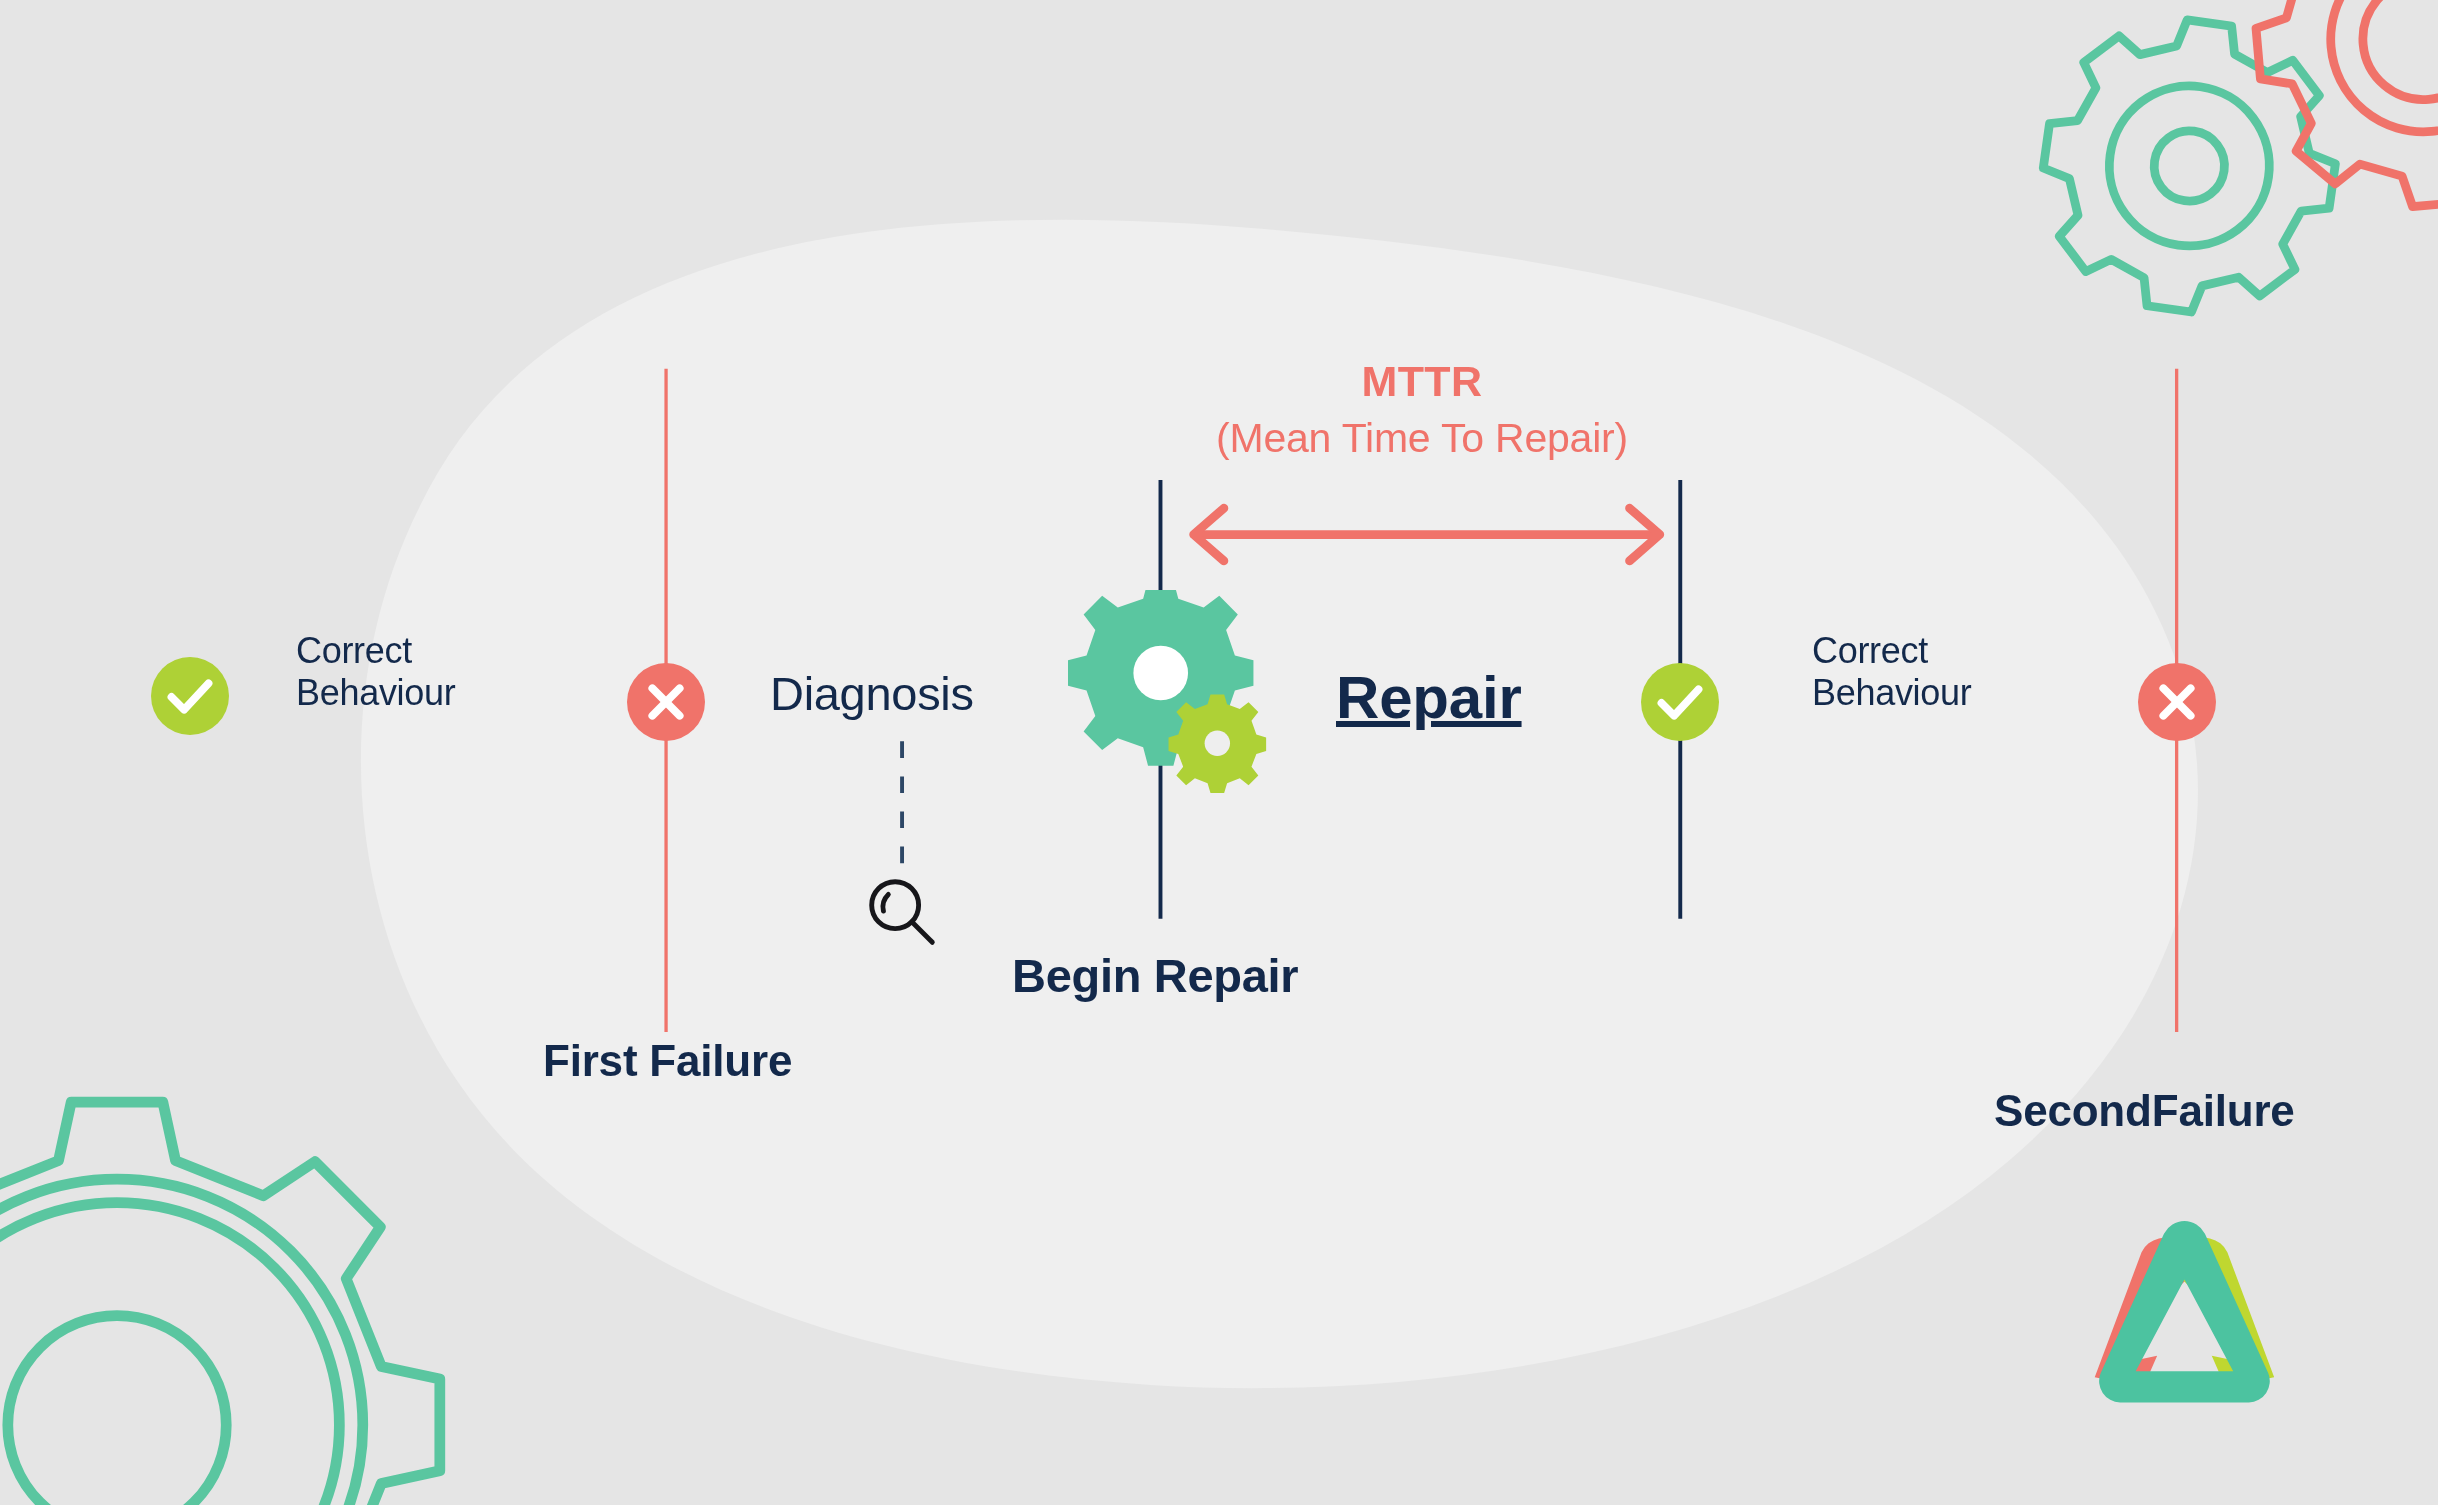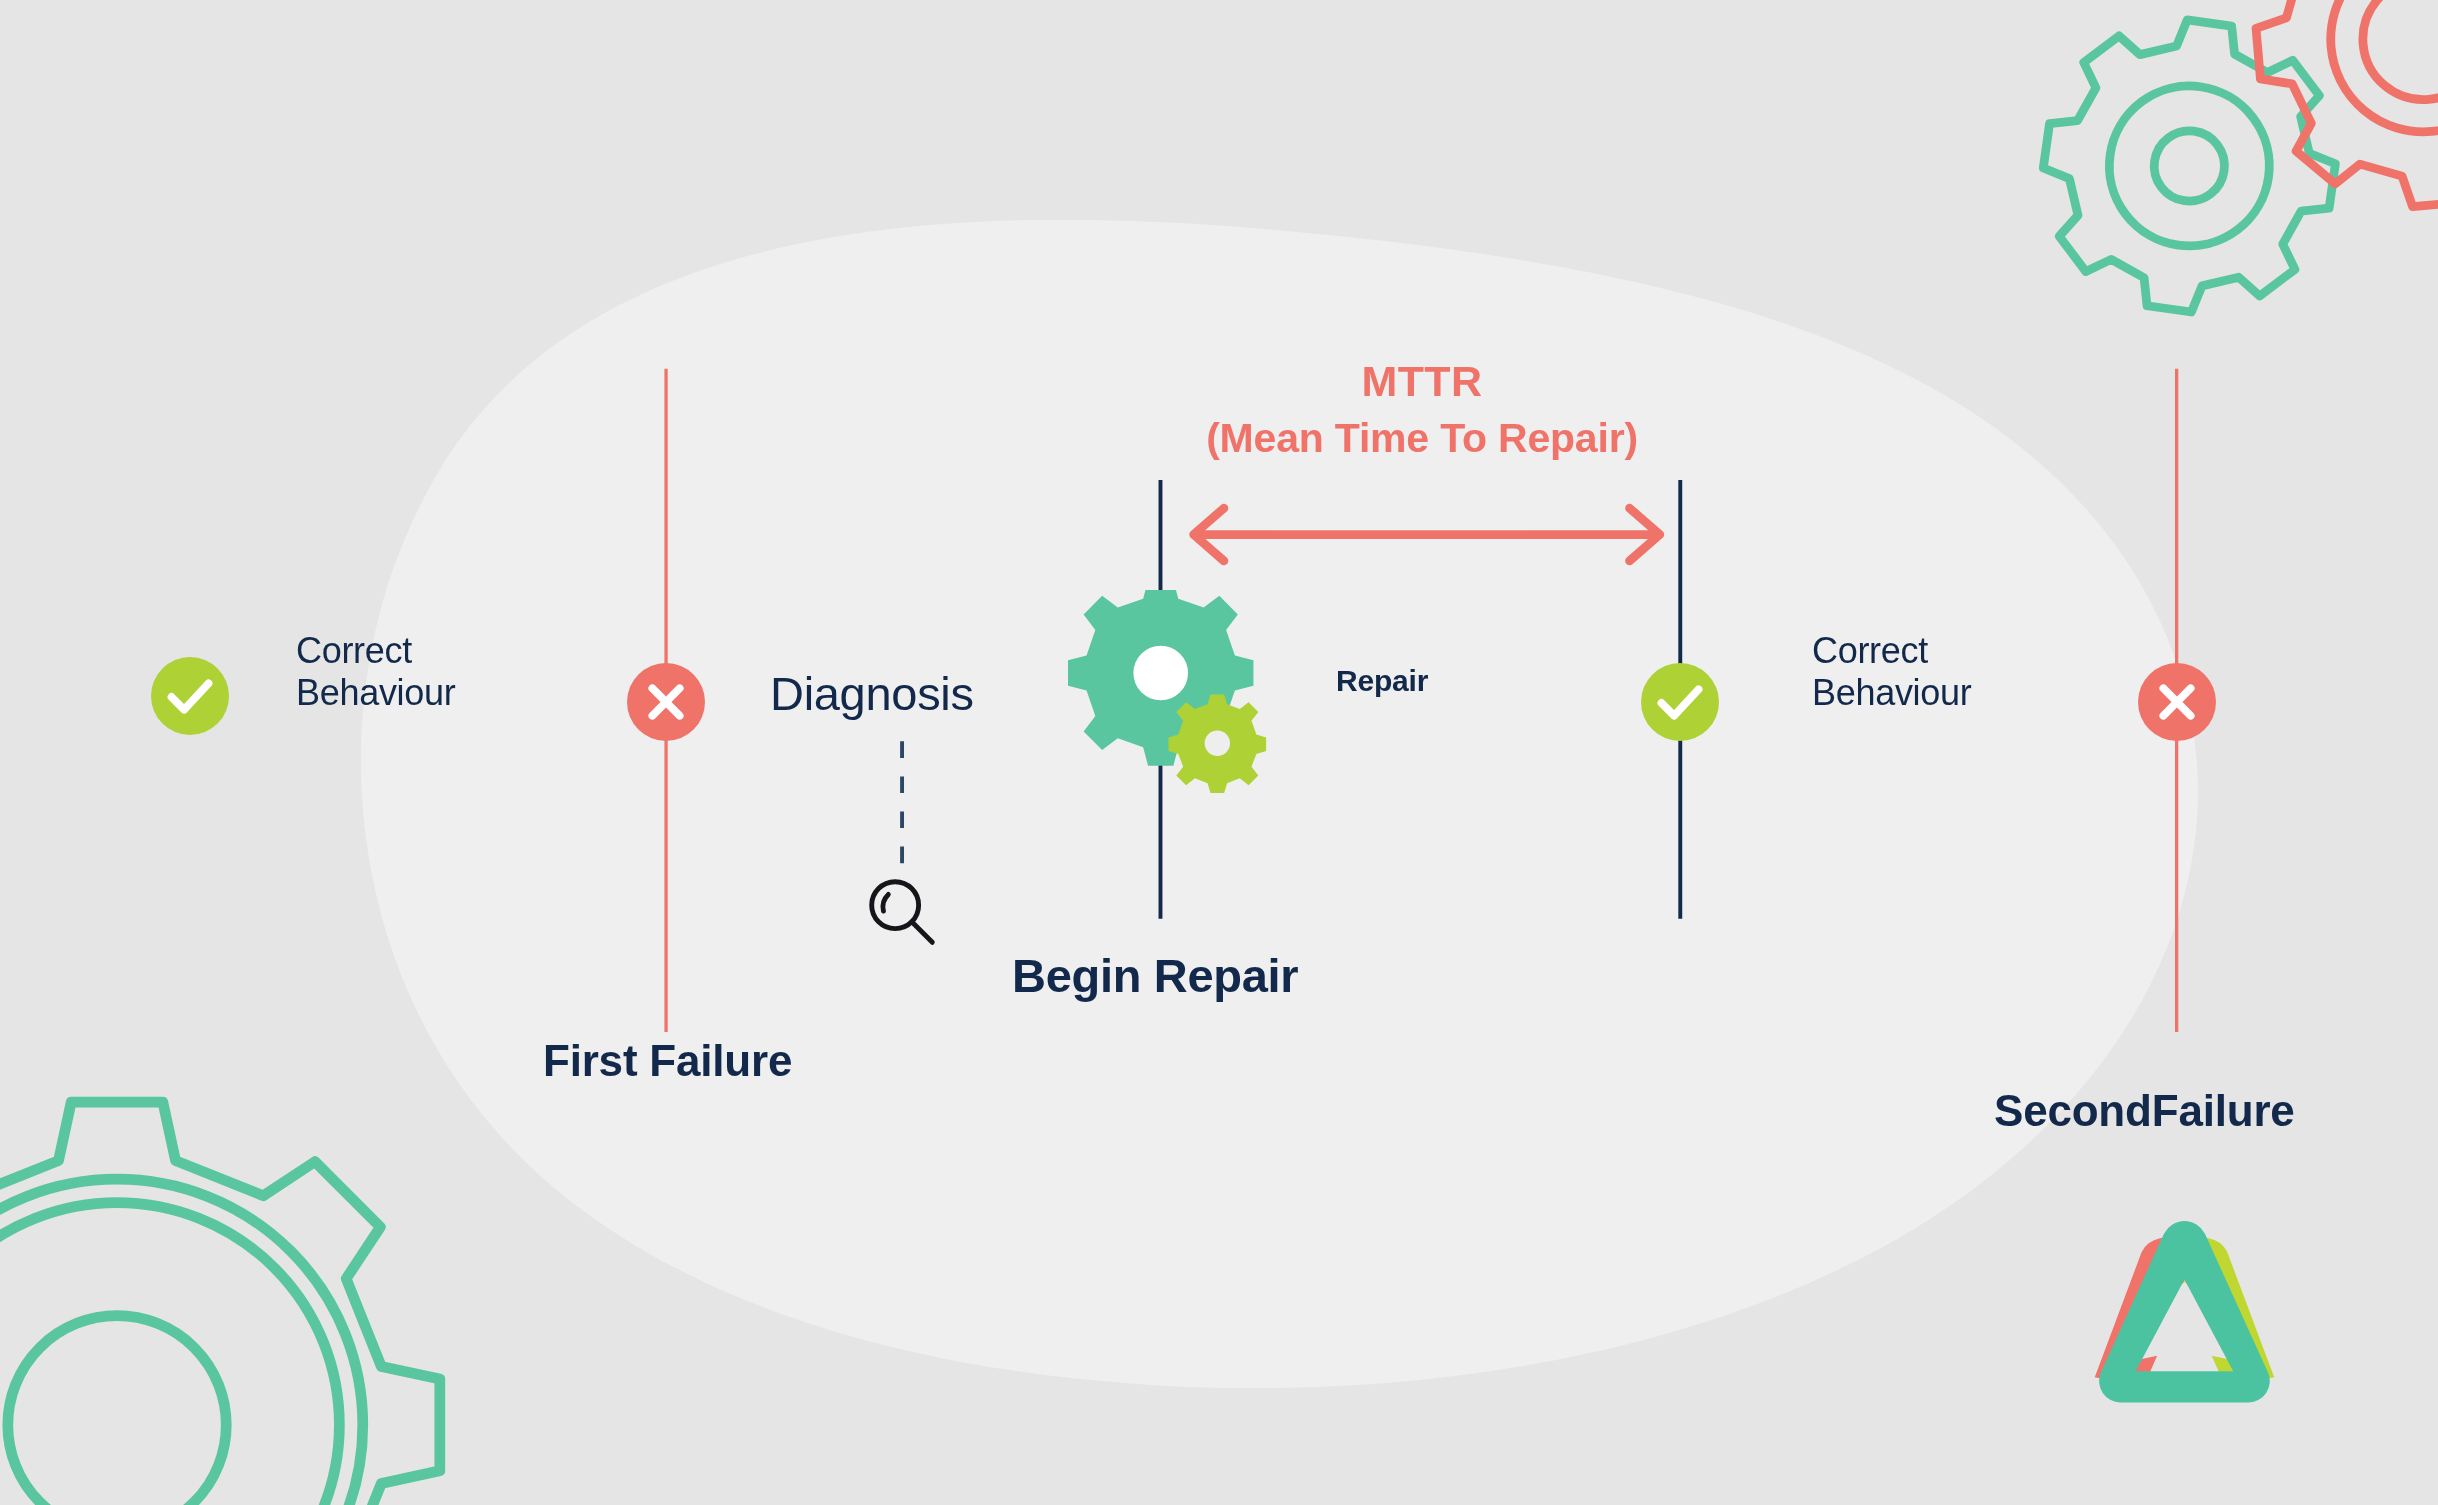--- a/index.html
+++ b/index.html
@@ -38,44 +38,45 @@
     font-size: 36px;
     font-weight: 400;
     letter-spacing: -0.3px;
   }
   .diagnosis {
     font-size: 47px;
     font-weight: 400;
     letter-spacing: -0.3px;
   }
   .repair-lbl {
-    font-size: 30px;
+    font-size: 60px;
     font-weight: 600;
     letter-spacing: -0.2px;
+    text-decoration: underline;
   }
   .begin-lbl {
     font-size: 47px;
     font-weight: 700;
     letter-spacing: -0.3px;
   }
   .failure-lbl {
     font-size: 44px;
     font-weight: 700;
     letter-spacing: -0.2px;
   }
   .mttr-title {
     font-size: 43px;
     font-weight: 800;
     color: #f0736a;
     letter-spacing: 0.4px;
     text-align: center;
   }
   .mttr-sub {
     font-size: 41px;
-    font-weight: 700;
+    font-weight: 400;
     color: #f0736a;
     letter-spacing: -0.2px;
     text-align: center;
   }
 
   
   .marker {
     position: absolute;
     border-radius: 50%;
     display: flex;

